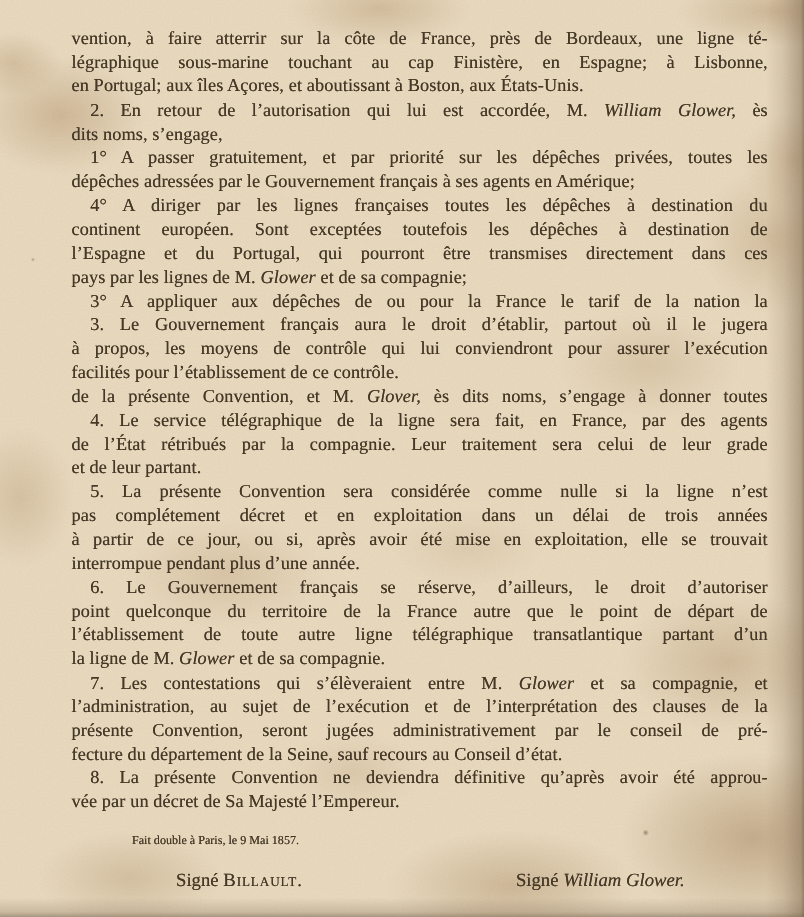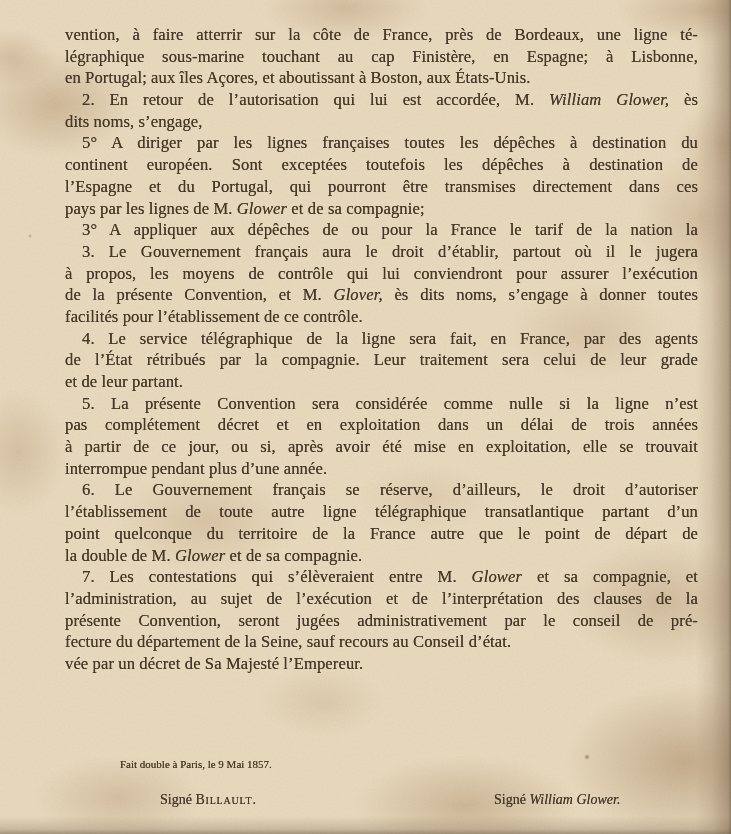--- a/index.html
+++ b/index.html
@@ -61,25 +61,25 @@
   .line.indent { text-indent: 17px; }
   .seg-i  { font-style: italic; }
   .seg-sc { font-variant: small-caps; letter-spacing: 0.8px; }
   .dateline {
     position: absolute; left: 120px; top: 753px;
     font-size: 11px; line-height: 22px; color: #453827;
     text-shadow: 0 0 0.5px rgba(69,56,39,0.85);
   }
   .sig {
     position: absolute; top: 789px;
-    font-size: 14px; line-height: 22px; color: #453827;
+    font-size: 17px; line-height: 22px; color: #453827;
     text-shadow: 0 0 0.5px rgba(69,56,39,0.85);
   }
   .sig-left  { left: 160px; }
-  .sig-right { left: 494px; }
+  .sig-right { left: 469px; }
 </style>
 </head>
 <body>
 
 <div class="page">
 
   <svg class="grain" width="731" height="834" aria-hidden="true">
     <filter id="grain-filter">
       <feTurbulence type="fractalNoise" baseFrequency="0.55" numOctaves="2" seed="7"></feTurbulence>
       <feColorMatrix type="matrix" values="0 0 0 0 0.55  0 0 0 0 0.45  0 0 0 0 0.33  0 0 0 0.35 0"></feColorMatrix>
@@ -91,58 +91,63 @@
       <div class="para">
         <div class="line"><span class="seg-n">vention, à faire atterrir sur la côte de France, près de Bordeaux, une ligne té-</span></div>
         <div class="line"><span class="seg-n">légraphique sous-marine touchant au cap Finistère, en Espagne; à Lisbonne,</span></div>
         <div class="line last"><span class="seg-n">en Portugal; aux îles Açores, et aboutissant à Boston, aux États-Unis.</span></div>
       </div>
       <div class="para">
         <div class="line indent"><span class="seg-n">2. En retour de l’autorisation qui lui est accordée, M. </span><span class="seg-i">William Glower,</span><span class="seg-n"> ès</span></div>
         <div class="line last"><span class="seg-n">dits noms, s’engage,</span></div>
       </div>
       <div class="para">
-        <div class="line indent"><span class="seg-n">5° A diriger par les lignes françaises toutes les dépêches à destination du</span></div>
+        <div class="line indent"><span class="seg-n">1° A passer gratuitement, et par priorité sur les dépêches privées, toutes les</span></div>
+        <div class="line last"><span class="seg-n">dépêches adressées par le Gouvernement français à ses agents en Amérique;</span></div>
+      </div>
+      <div class="para">
+        <div class="line indent"><span class="seg-n">4° A diriger par les lignes françaises toutes les dépêches à destination du</span></div>
         <div class="line"><span class="seg-n">continent européen. Sont exceptées toutefois les dépêches à destination de</span></div>
         <div class="line"><span class="seg-n">l’Espagne et du Portugal, qui pourront être transmises directement dans ces</span></div>
         <div class="line last"><span class="seg-n">pays par les lignes de M. </span><span class="seg-i">Glower</span><span class="seg-n"> et de sa compagnie;</span></div>
       </div>
       <div class="para">
         <div class="line indent"><span class="seg-n">3° A appliquer aux dépêches de ou pour la France le tarif de la nation la</span></div>
       </div>
       <div class="para">
         <div class="line indent"><span class="seg-n">3. Le Gouvernement français aura le droit d’établir, partout où il le jugera</span></div>
         <div class="line"><span class="seg-n">à propos, les moyens de contrôle qui lui conviendront pour assurer l’exécution</span></div>
+        <div class="line last"><span class="seg-n">facilités pour l’établissement de ce contrôle.</span></div>
         <div class="line"><span class="seg-n">de la présente Convention, et M. </span><span class="seg-i">Glover,</span><span class="seg-n"> ès dits noms, s’engage à donner toutes</span></div>
-        <div class="line last"><span class="seg-n">facilités pour l’établissement de ce contrôle.</span></div>
       </div>
       <div class="para">
         <div class="line indent"><span class="seg-n">4. Le service télégraphique de la ligne sera fait, en France, par des agents</span></div>
         <div class="line"><span class="seg-n">de l’État rétribués par la compagnie. Leur traitement sera celui de leur grade</span></div>
         <div class="line last"><span class="seg-n">et de leur partant.</span></div>
       </div>
       <div class="para">
         <div class="line indent"><span class="seg-n">5. La présente Convention sera considérée comme nulle si la ligne n’est</span></div>
         <div class="line"><span class="seg-n">pas complétement décret et en exploitation dans un délai de trois années</span></div>
         <div class="line"><span class="seg-n">à partir de ce jour, ou si, après avoir été mise en exploitation, elle se trouvait</span></div>
         <div class="line last"><span class="seg-n">interrompue pendant plus d’une année.</span></div>
       </div>
       <div class="para">
         <div class="line indent"><span class="seg-n">6. Le Gouvernement français se réserve, d’ailleurs, le droit d’autoriser</span></div>
+        <div class="line"><span class="seg-n">point quelconque du territoire de la France autre que le point de départ de</span></div>
         <div class="line"><span class="seg-n">l’établissement de toute autre ligne télégraphique transatlantique partant d’un</span></div>
-        <div class="line"><span class="seg-n">point quelconque du territoire de la France autre que le point de départ de</span></div>
-        <div class="line last"><span class="seg-n">la double de M. </span><span class="seg-i">Glower</span><span class="seg-n"> et de sa compagnie.</span></div>
+        <div class="line last"><span class="seg-n">la ligne de M. </span><span class="seg-i">Glower</span><span class="seg-n"> et de sa compagnie.</span></div>
       </div>
       <div class="para">
         <div class="line indent"><span class="seg-n">7. Les contestations qui s’élèveraient entre M. </span><span class="seg-i">Glower</span><span class="seg-n"> et sa compagnie, et</span></div>
         <div class="line"><span class="seg-n">l’administration, au sujet de l’exécution et de l’interprétation des clauses de la</span></div>
         <div class="line"><span class="seg-n">présente Convention, seront jugées administrativement par le conseil de pré-</span></div>
         <div class="line last"><span class="seg-n">fecture du département de la Seine, sauf recours au Conseil d’état.</span></div>
       </div>
       <div class="para">
+        <div class="line indent"><span class="seg-n">8. La présente Convention ne deviendra définitive qu’après avoir été approu-</span></div>
         <div class="line last"><span class="seg-n">vée par un décret de Sa Majesté l’Empereur.</span></div>
       </div>
     </div>
 
   <div class="dateline">Fait double à Paris, le 9 Mai 1857.</div>
 
   <div class="sig sig-left"><span>Signé </span><span class="seg-sc">Billault.</span></div>
 
   <div class="sig sig-right"><span>Signé </span><span class="seg-i">William Glower.</span></div>
 

